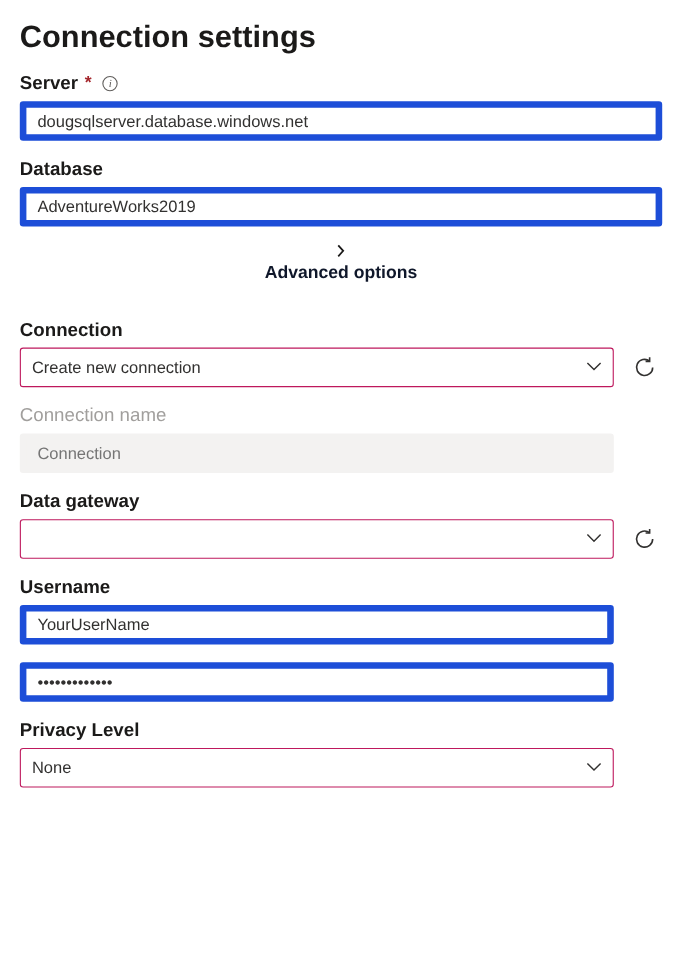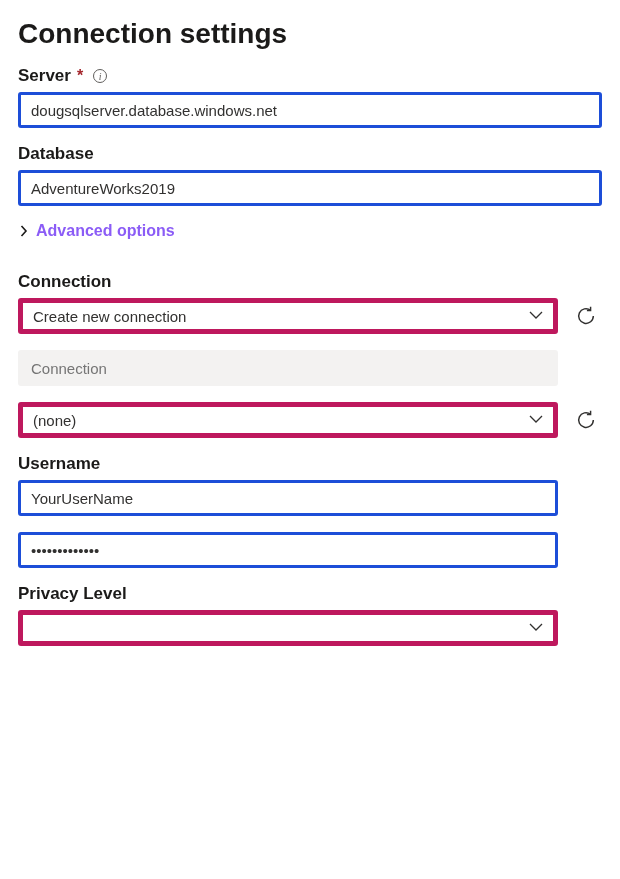--- a/index.html
+++ b/index.html
@@ -49,38 +49,38 @@
       display: flex;
       align-items: center;
       gap: 14px;
     }
     .ctrl-row .control { flex: 1; min-width: 0; }
     .ctrl-row.narrow .control { max-width: 540px; }
     input[type="text"].control,
     input[type="password"].control {
       width: 100%;
       height: 36px;
-      border: 3px solid #1d4ed8;
+      border: 6px solid #1d4ed8;
       border-radius: 3px;
       padding: 0 10px;
       font-size: 15px;
       font-family: inherit;
       color: #323130;
       background: #fff;
     }
     input.control:disabled {
       background: #f3f2f1;
       border-color: #f3f2f1;
       color: #a19f9d;
     }
     .select {
       position: relative;
       width: 100%;
       height: 36px;
-      border: 5px solid #be185d;
+      border: 1px solid #be185d;
       border-radius: 3px;
       background: #fff;
       padding: 0 36px 0 10px;
       font-size: 15px;
       display: flex;
       align-items: center;
       cursor: pointer;
     }
     .select .value { flex: 1; }
     .chev {
@@ -101,21 +101,22 @@
       flex: 0 0 28px;
     }
     .adv {
       display: flex;
       align-items: center;
       gap: 6px;
       font-size: 16px;
       font-weight: 600;
       cursor: pointer;
       margin-top: 10px;
-      color: #8b5cf6;
+      color: #0f172a;
+      flex-direction: column;
     }
     .adv .caret {
       display: inline-block;
     }
     svg { display: block; }
   </style>
 </head>
 <body>
 
 <div class="section">
@@ -167,29 +168,34 @@
           <svg width="22" height="22" viewBox="0 0 24 24">
               <path d="M20 12a8 8 0 1 1-3-6.2" fill="none" stroke="#323130" stroke-width="1.6"></path>
               <path d="M17 2 L17 6 L13 6" fill="none" stroke="#323130" stroke-width="1.6"></path>
             </svg>
         </span>
       </button>
     </div>
   </div>
 
   <div class="field">
+    <div class="label-row">
+      <span class="label disabled">Connection name</span>
+    </div>
     <div class="ctrl-row narrow">
       <input type="text" class="control" disabled="" placeholder="Connection" style="">
     </div>
   </div>
 
   <div class="field">
+    <div class="label-row">
+      <span class="label">Data gateway</span>
+    </div>
     <div class="ctrl-row narrow">
       <div class="select control">
-        <span class="value">(none)</span>
         <span class="chev">
           <svg width="14" height="10" viewBox="0 0 14 10">
               <path d="M1 1 L7 7 L13 1" fill="none" stroke="#323130" stroke-width="1.3"></path>
             </svg>
         </span>
       </div>
       <button class="refresh-btn">
         <span>
           <svg width="22" height="22" viewBox="0 0 24 24">
               <path d="M20 12a8 8 0 1 1-3-6.2" fill="none" stroke="#323130" stroke-width="1.6"></path>
@@ -215,20 +221,21 @@
       <input type="text" class="control" value="•••••••••••••" style="">
     </div>
   </div>
 
   <div class="field" style="margin-top:15px;">
     <div class="label-row">
       <span class="label">Privacy Level</span>
     </div>
     <div class="ctrl-row narrow">
       <div class="select control">
+        <span class="value">None</span>
         <span class="chev">
           <svg width="14" height="10" viewBox="0 0 14 10">
               <path d="M1 1 L7 7 L13 1" fill="none" stroke="#323130" stroke-width="1.3"></path>
             </svg>
         </span>
       </div>
     </div>
   </div>
 
 </div>

